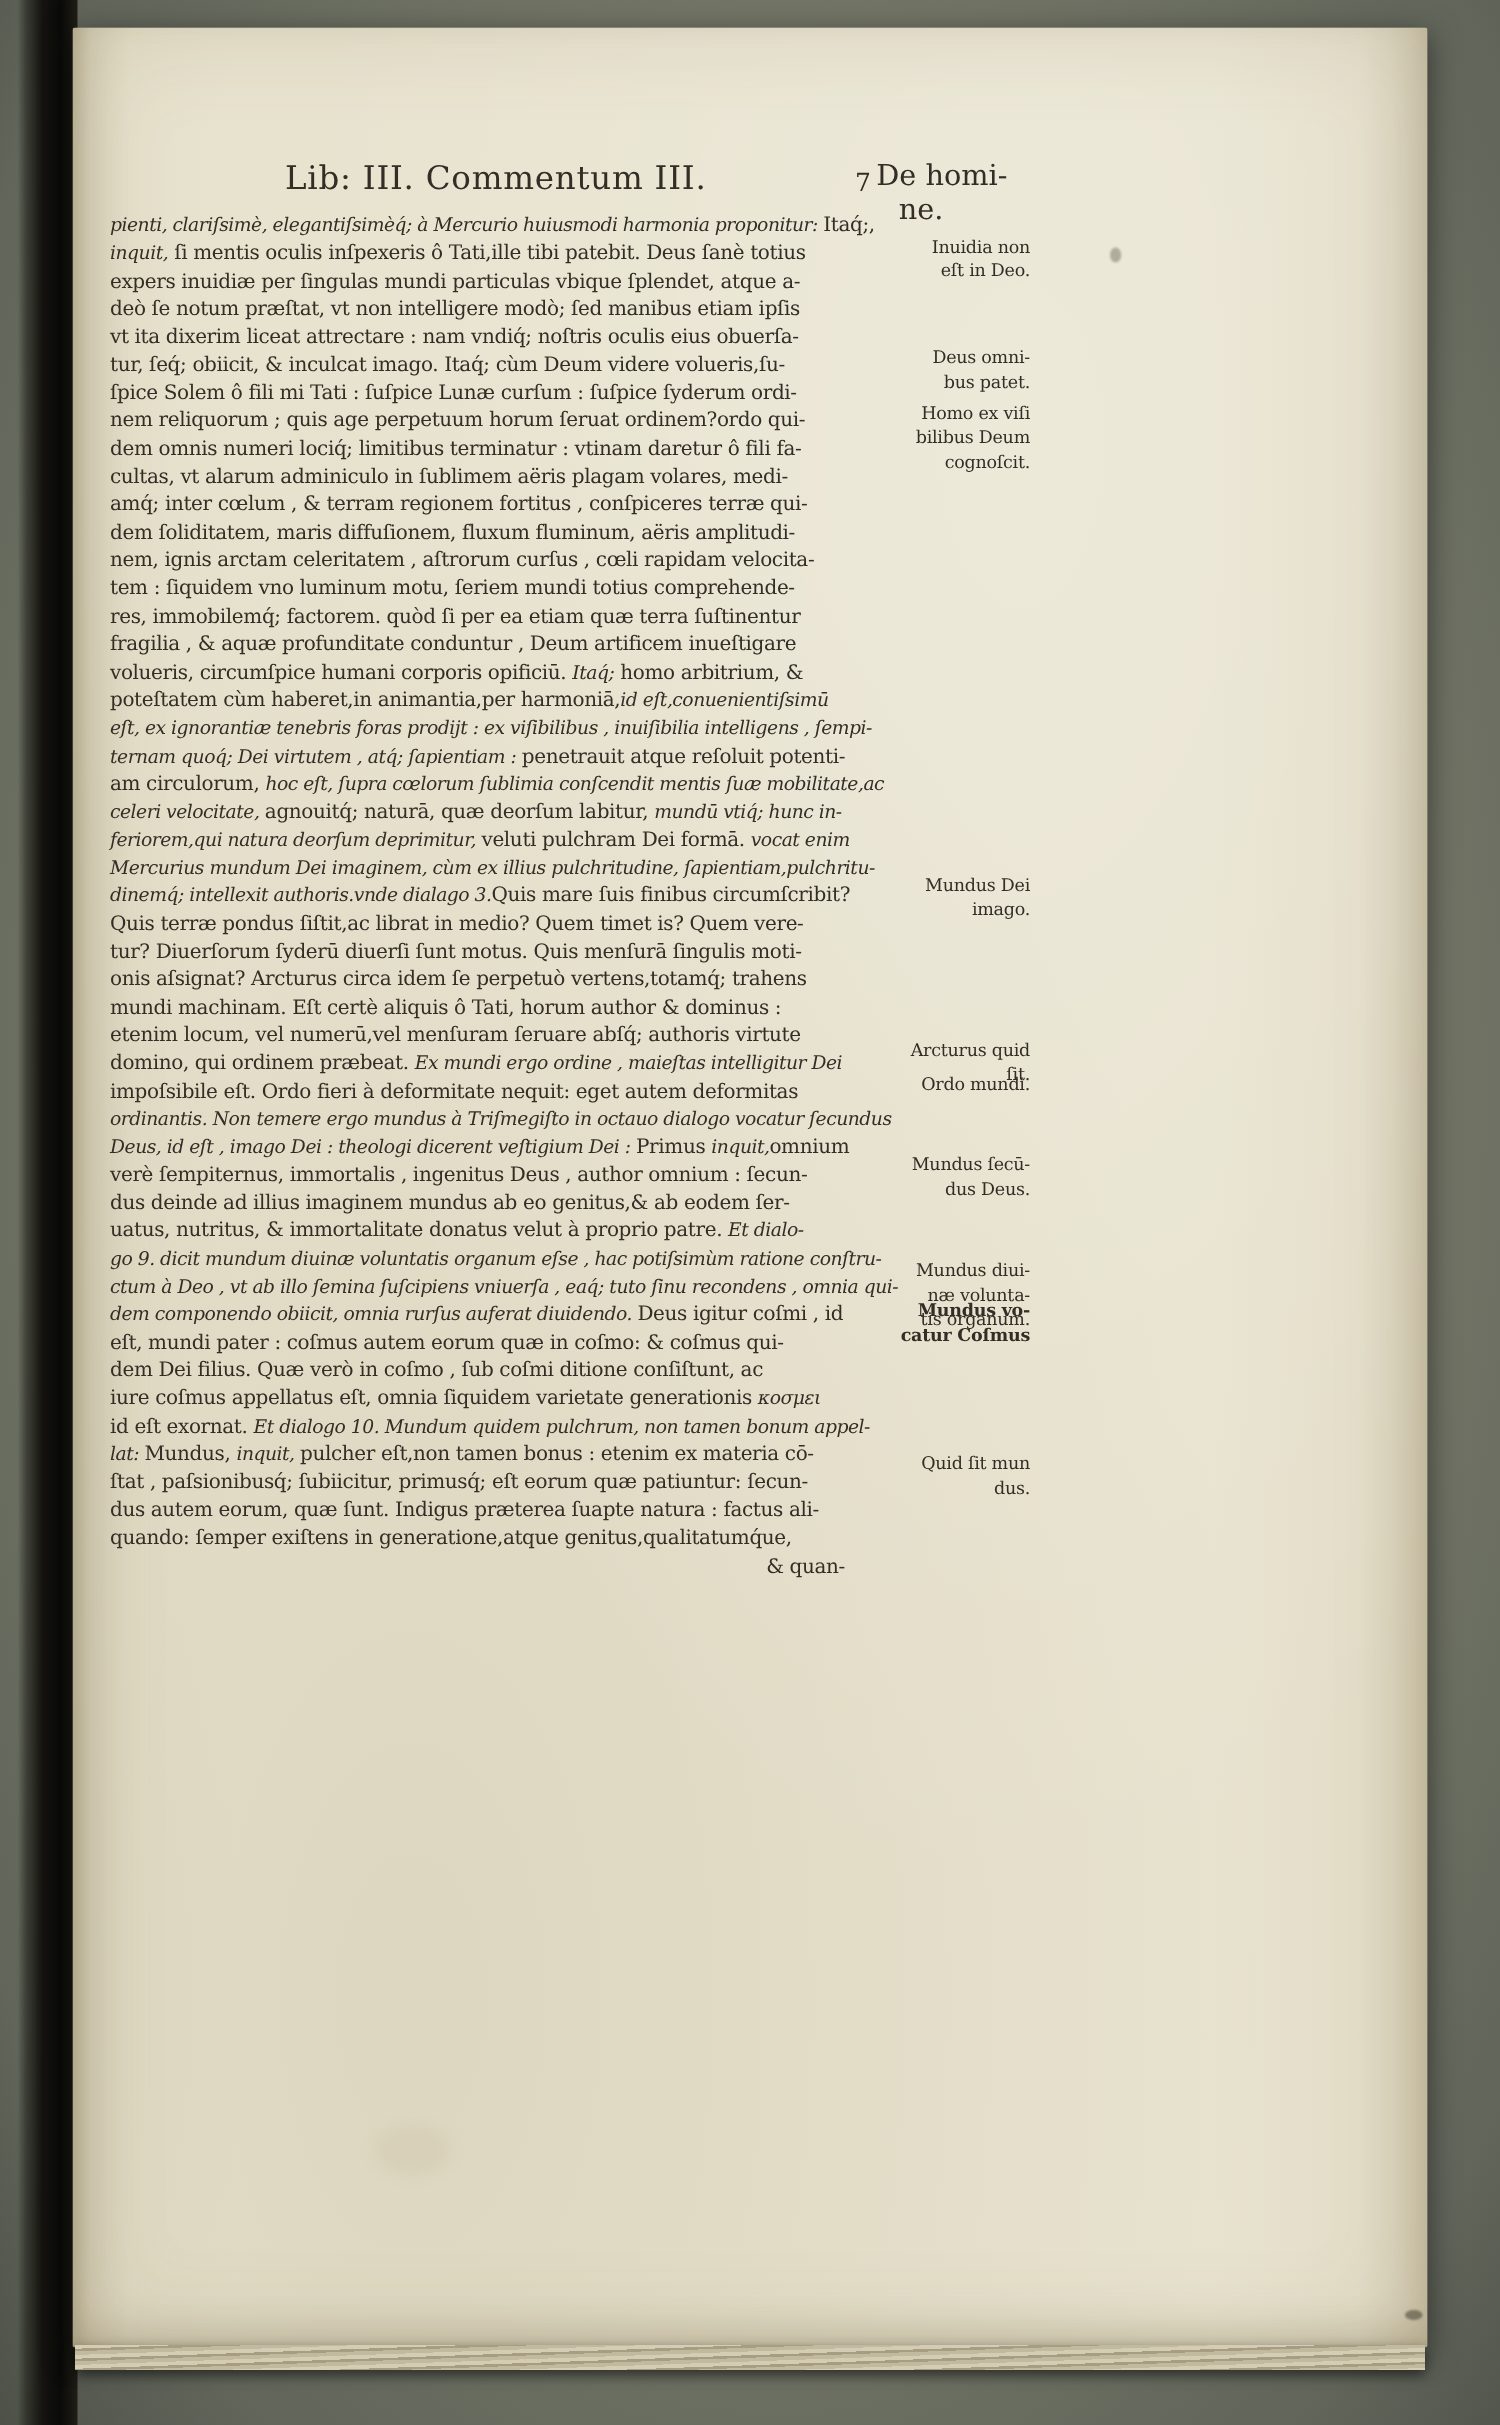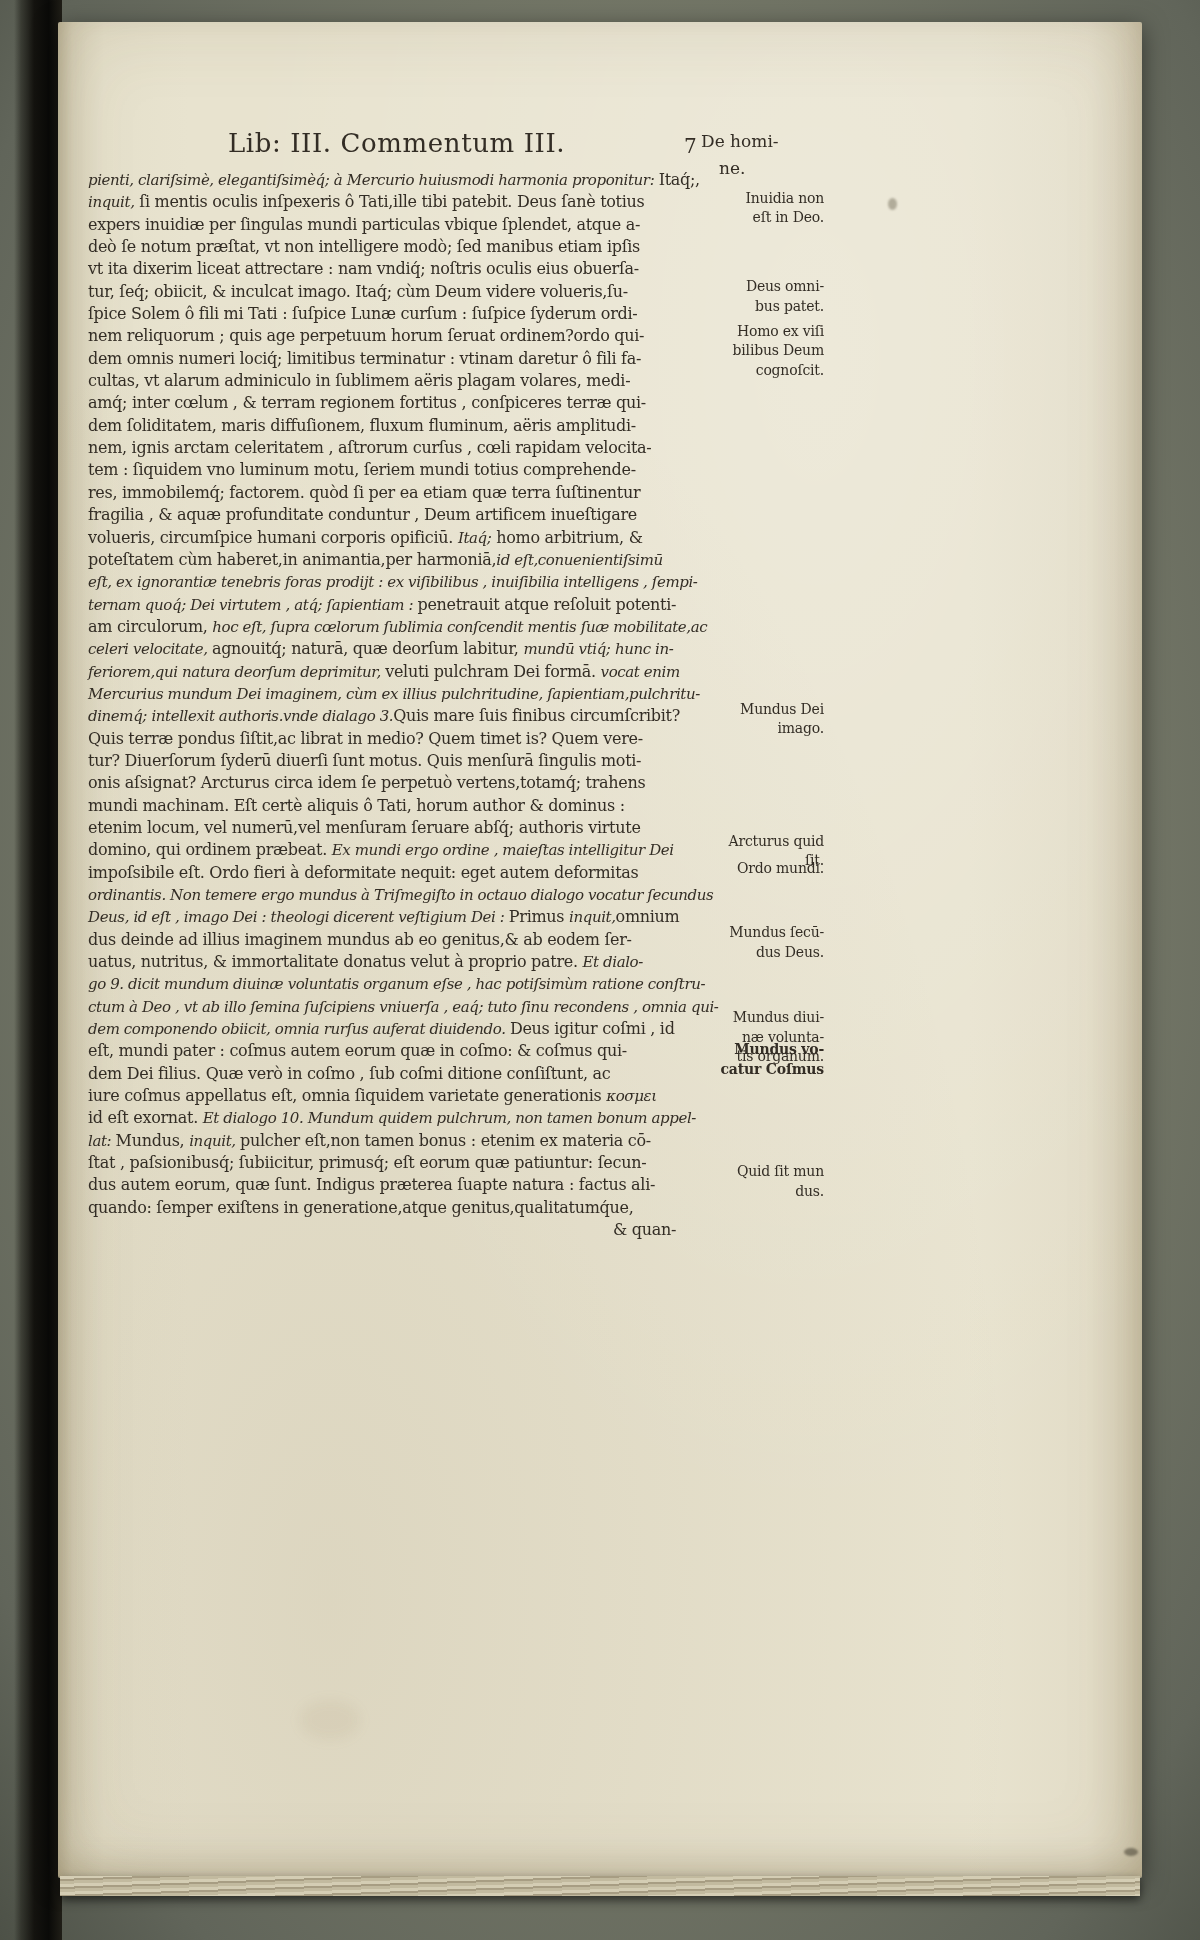--- a/index.html
+++ b/index.html
@@ -39,21 +39,21 @@
   .page-title {
     position:absolute; left:228px; top:128px;
     font-size:26px; letter-spacing:0.6px; color:var(--ink); white-space:nowrap;
   }
   .folio-number {
     position:absolute; left:684px; top:134px;
     font-size:20px; color:var(--ink);
   }
   .running-head {
     position:absolute; left:701px; top:128px; width:120px;
-    font-size:17px; line-height:27px; color:var(--ink);
+    font-size:23px; line-height:27px; color:var(--ink);
   }
   .running-head .rh2 { padding-left:18px; }
 
   .body-lines {
     position:absolute; left:88px; top:170px; width:616px;
     color:var(--ink); white-space:nowrap;
   }
   .line { height:22.35px; }
   .sr { font-size:16px; letter-spacing:-0.3px; }
   .si { font-style:italic; font-size:15px; letter-spacing:-0.4px; }
@@ -113,20 +113,21 @@
     <div class="line"><span class="si">dinemq́; intellexit authoris.vnde dialago 3.</span><span class="sr">Quis mare ſuis finibus circumſcribit?</span></div>
     <div class="line"><span class="sr">Quis terræ pondus ſiſtit,ac librat in medio? Quem timet is? Quem vere-</span></div>
     <div class="line"><span class="sr">tur? Diuerſorum ſyderū diuerſi ſunt motus. Quis menſurā ſingulis moti-</span></div>
     <div class="line"><span class="sr">onis aſsignat? Arcturus circa idem ſe perpetuò vertens,totamq́; trahens</span></div>
     <div class="line"><span class="sr">mundi machinam. Eſt certè aliquis ô Tati, horum author &amp; dominus :</span></div>
     <div class="line"><span class="sr">etenim locum, vel numerū,vel menſuram ſeruare abſq́; authoris virtute</span></div>
     <div class="line"><span class="sr">domino, qui ordinem præbeat. </span><span class="si">Ex mundi ergo ordine , maieſtas intelligitur Dei</span></div>
     <div class="line"><span class="sr">impoſsibile eſt. Ordo fieri à deformitate nequit: eget autem deformitas</span></div>
     <div class="line"><span class="si">ordinantis. Non temere ergo mundus à Triſmegiſto in octauo dialogo vocatur ſecundus</span></div>
     <div class="line"><span class="si">Deus, id eſt , imago Dei : theologi dicerent veſtigium Dei : </span><span class="sr">Primus </span><span class="si">inquit,</span><span class="sr">omnium</span></div>
+    <div class="line"><span class="sr">verè ſempiternus, immortalis , ingenitus Deus , author omnium : ſecun-</span></div>
     <div class="line"><span class="sr">dus deinde ad illius imaginem mundus ab eo genitus,&amp; ab eodem ſer-</span></div>
     <div class="line"><span class="sr">uatus, nutritus, &amp; immortalitate donatus velut à proprio patre. </span><span class="si">Et dialo-</span></div>
     <div class="line"><span class="si">go 9. dicit mundum diuinæ voluntatis organum eſse , hac potiſsimùm ratione conſtru-</span></div>
     <div class="line"><span class="si">ctum à Deo , vt ab illo ſemina ſuſcipiens vniuerſa , eaq́; tuto ſinu recondens , omnia qui-</span></div>
     <div class="line"><span class="si">dem componendo obiicit, omnia rurſus auferat diuidendo. </span><span class="sr">Deus igitur coſmi , id</span></div>
     <div class="line"><span class="sr">eſt, mundi pater : coſmus autem eorum quæ in coſmo: &amp; coſmus qui-</span></div>
     <div class="line"><span class="sr">dem Dei filius. Quæ verò in coſmo , ſub coſmi ditione conſiſtunt, ac</span></div>
     <div class="line"><span class="sr">iure coſmus appellatus eſt, omnia ſiquidem varietate generationis </span><span class="si">κοσμει</span></div>
     <div class="line"><span class="sr">id eſt exornat. </span><span class="si">Et dialogo 10. Mundum quidem pulchrum, non tamen bonum appel-</span></div>
     <div class="line"><span class="si">lat: </span><span class="sr">Mundus, </span><span class="si">inquit, </span><span class="sr">pulcher eſt,non tamen bonus : etenim ex materia cō-</span></div>

